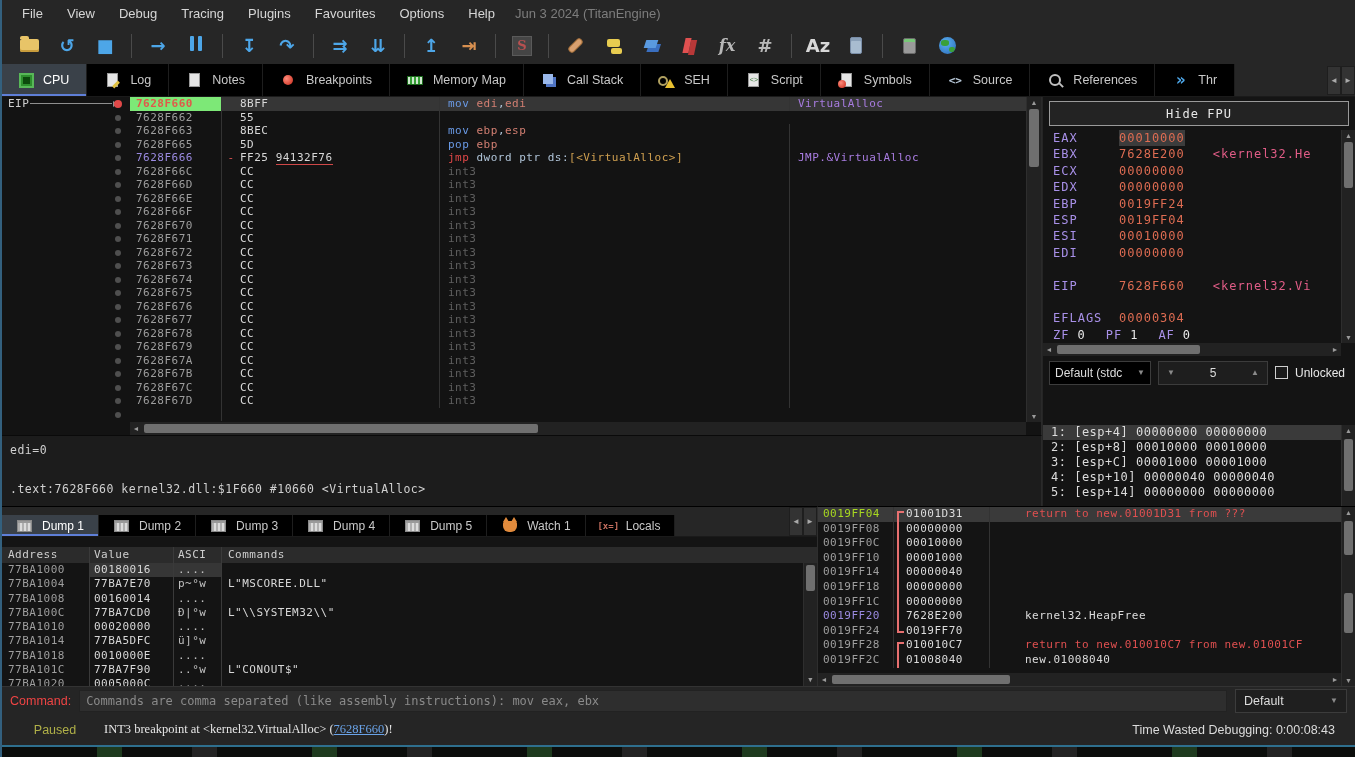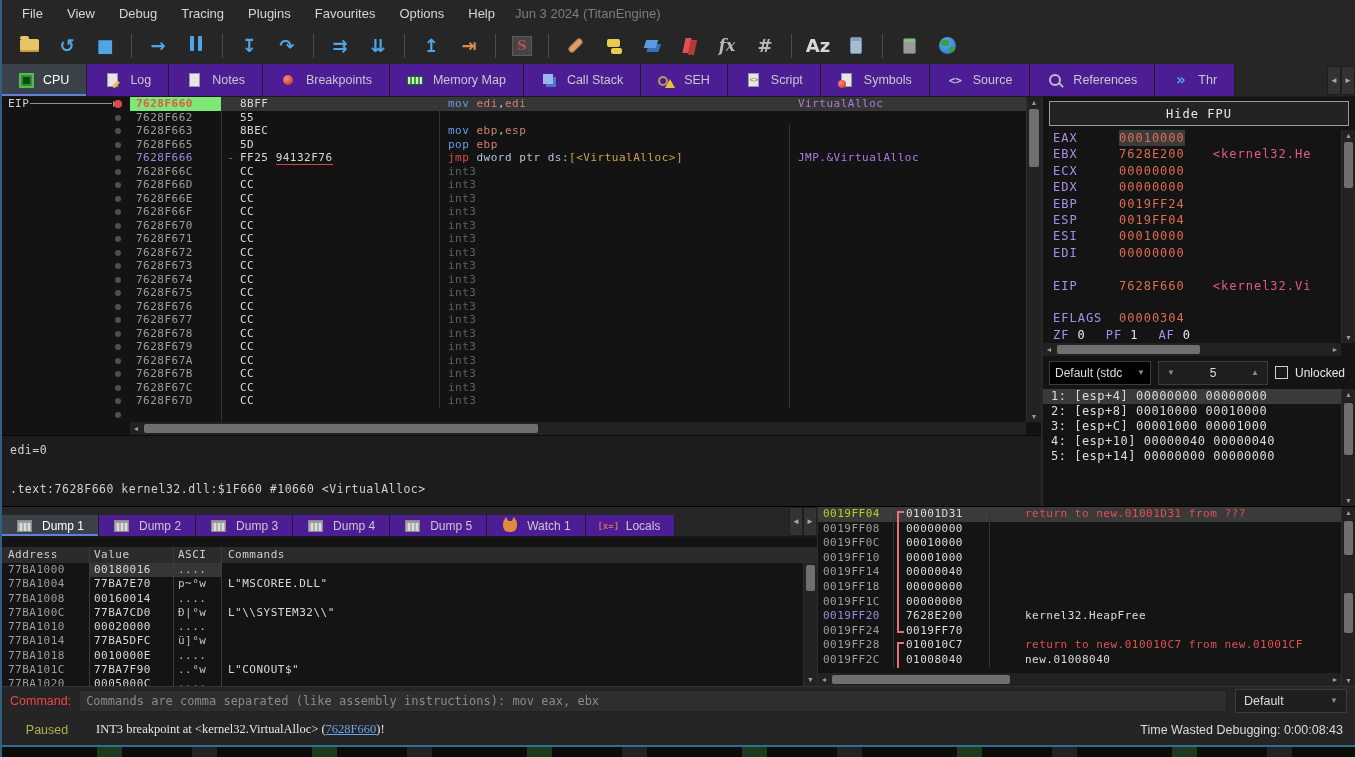--- a/index.html
+++ b/index.html
@@ -37,21 +37,21 @@
   .i-calc { width:13px; height:16px; background:#9a9a9a; border:1px solid #6a6a6a; border-radius:2px;
             box-shadow:inset 0 3px 0 #78c878; }
   .i-globe { width:17px; height:17px; border-radius:50%; background:radial-gradient(circle at 40% 35%, #5ab0f0, #2a6ab8);
              position:relative; overflow:hidden; }
   .i-globe::before { content:''; position:absolute; left:2px; top:3px; width:8px; height:6px; background:#3aa03a; border-radius:40%; }
   .i-globe::after { content:''; position:absolute; right:1px; bottom:2px; width:6px; height:5px; background:#3aa03a; border-radius:40%; }
 
   
   #tabbar { position:absolute; top:64px; left:0; right:0; height:33px; background:#262626;
             border-bottom:1px solid #1a1a1a; display:flex; }
-  .tab { display:flex; align-items:center; gap:9px; padding:0 17px; background:#4c1d95;
+  .tab { display:flex; align-items:center; gap:9px; padding:0 17px; background:#000000;
          border-right:1px solid #1e1e1e; color:#c9c9c9; font-size:12.5px; white-space:nowrap; }
   .tab.active { background:#3a4149; box-shadow:inset 0 -2px 0 #5f7fd8; color:#ffffff; }
   .tab-scrolls { margin-left:auto; display:flex; align-items:center; }
   .tsc { width:14px; height:29px; background:#333; border:1px solid #1e1e1e; color:#aaa; font-size:8px;
          display:flex; align-items:center; justify-content:center; }
   .ic { width:17px; height:17px; position:relative; flex:none; display:flex; align-items:center; justify-content:center; }
   .ic-cpu { width:15px; height:15px; background:#0c4a0c; border:2px solid #58b858; box-shadow:inset 0 0 0 2px #2d8f2d; }
   .pgbase { width:11px; height:14px; background:#e6e6e6; border:1px solid #9a9a9a; position:relative; }
   .ic-log .pgbase::after { content:''; position:absolute; bottom:0; right:-3px; width:8px; height:3px; background:#e0c040; transform:rotate(-45deg); }
   .ic-script .pgbase::after { content:'<>'; position:absolute; top:2px; left:1px; font-size:7px; color:#3a7a3a; }
@@ -128,21 +128,21 @@
   #reghsb { position:relative; height:13px; background:#222; margin-right:14px; }
   #regctrls { height:33px; display:flex; align-items:center; padding:0 6px; gap:7px; }
   .ddown { flex:0 0 102px; height:24px; background:#000000; border:1px solid #3c3c3c; color:#dddddd;
            font-size:12px; display:flex; align-items:center; padding:0 5px; white-space:nowrap; overflow:hidden; }
   .ddarrow { margin-left:auto; color:#8a8a8a; font-size:8px; }
   .spin { flex:0 0 110px; height:24px; background:#1e1e1e; border:1px solid #3c3c3c; color:#dddddd;
           font-size:12px; display:flex; align-items:center; justify-content:space-between; padding:0 8px; }
   .spin .arr { color:#8a8a8a; font-size:8px; }
   .chk { width:13px; height:13px; border:1px solid #cfcfcf; background:#1a1a1a; flex:none; }
   .chklabel { color:#e8e8e8; font-size:12px; }
-  #arglist { position:relative; overflow:hidden; height:117px; }
+  #arglist { position:relative; overflow:hidden; height:117px;margin-top:36px; }
   .arow { height:15px; line-height:15px; padding-left:8px; color:#dcdcdc; white-space:pre;
           font-family:"DejaVu Sans Mono", monospace; font-size:12px; letter-spacing:0.5px; }
   .arow.sel { background:#3a3a3a; }
   #argvsb { position:absolute; right:0; top:0; bottom:0; width:14px; background:#222; border-left:1px solid #2e2e2e; }
 
   
   #dumpsec { position:absolute; top:506px; left:0; width:815px; height:180px; background:#141414; border-top:1px solid #000; }
   #dumptabs { height:30px; display:flex; background:#262626; border-bottom:1px solid #1a1a1a; }
   #dumptabs .tab { font-size:12px; padding:0 14px;margin-top:8px; }
   #dumptable { position:absolute; top:30px; left:0; right:0; bottom:0; overflow:hidden;
@@ -179,21 +179,21 @@
   
   #cmdbar { position:absolute; top:686px; left:0; right:0; height:28px; background:#252525; border-top:1px solid #333;
             display:flex; align-items:center; padding:0 8px; gap:8px; }
   #cmdlabel { color:#ef4444; font-size:12.5px; flex:none; }
   #cmdinput { flex:1; height:22px; background:#2e2e2e; border:1px solid #222; color:#dddddd;
               font-family:"DejaVu Sans Mono", monospace; font-size:12px; padding:0 6px; outline:none; }
   #cmdinput::placeholder { color:#8a8a8a; }
   .defdd { flex:0 0 112px; height:24px; background:#1f1f1f; border:1px solid #3c3c3c; color:#dddddd;
            display:flex; align-items:center; padding:0 8px; font-size:12.5px; }
   #statusbar { position:absolute; top:714px; left:0; right:0; height:31px; background:#252525;
-               display:flex; align-items:center; padding:0 12px; gap:16px; font-size:12.5px; }
+               display:flex; align-items:center; padding:0 20px; gap:16px; font-size:12.5px; }
   #paused { color:#b0b048; width:66px; text-align:center; flex:none; }
   #stmsg { color:#e6e6e6;font-family:Liberation Serif, serif; }
   #stlink { color:#6aa3e8; text-decoration:underline; }
   #stright { margin-left:auto; color:#dcdcdc; }
   #bottomstrip { position:absolute; top:745px; left:0; right:0; height:12px; background:#0b0d0b;
                  border-top:2px solid #2e6f8e;
                  background-image:repeating-linear-gradient(90deg, transparent 0 95px, #1e3a1e 95px 120px, transparent 120px 190px, #232323 190px 215px); }
 </style>
 </head>
 <body>

